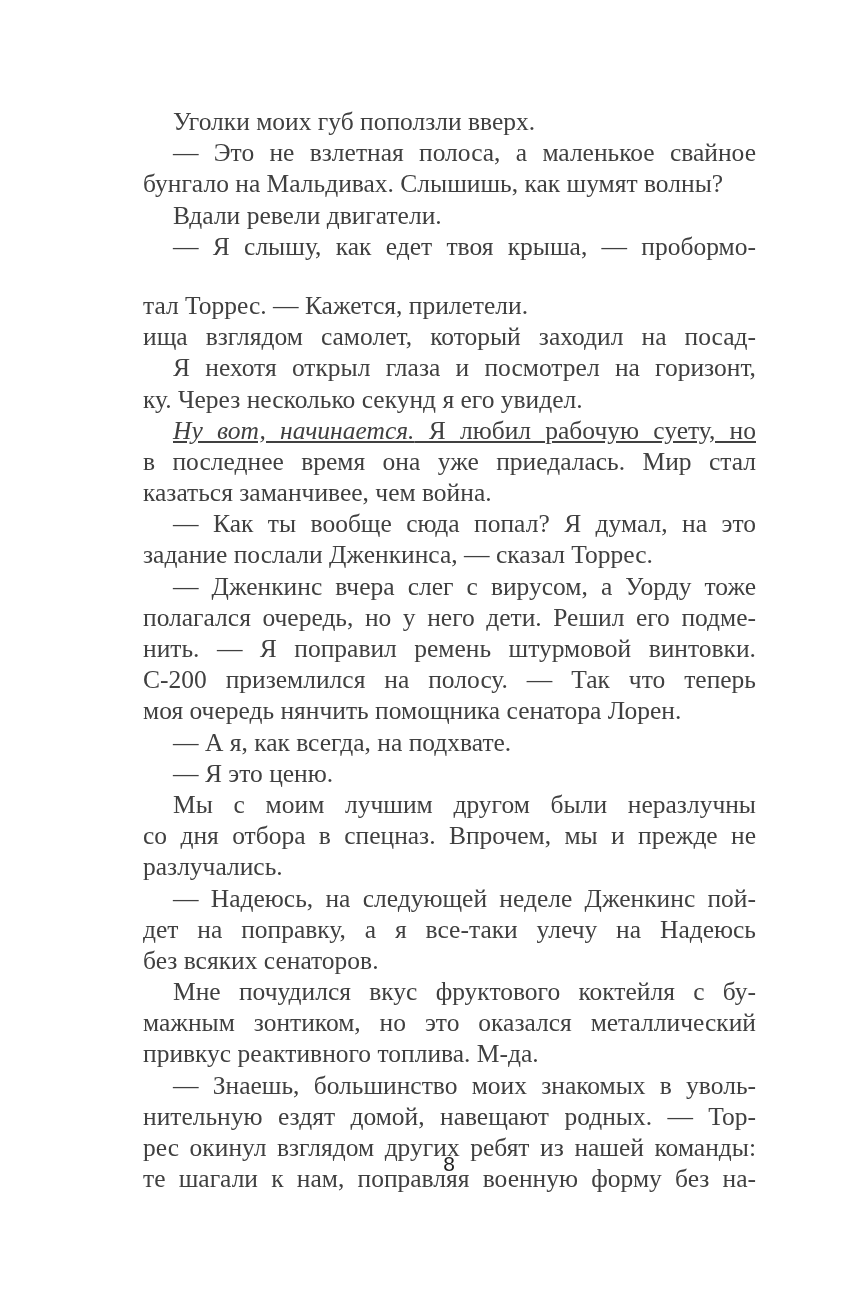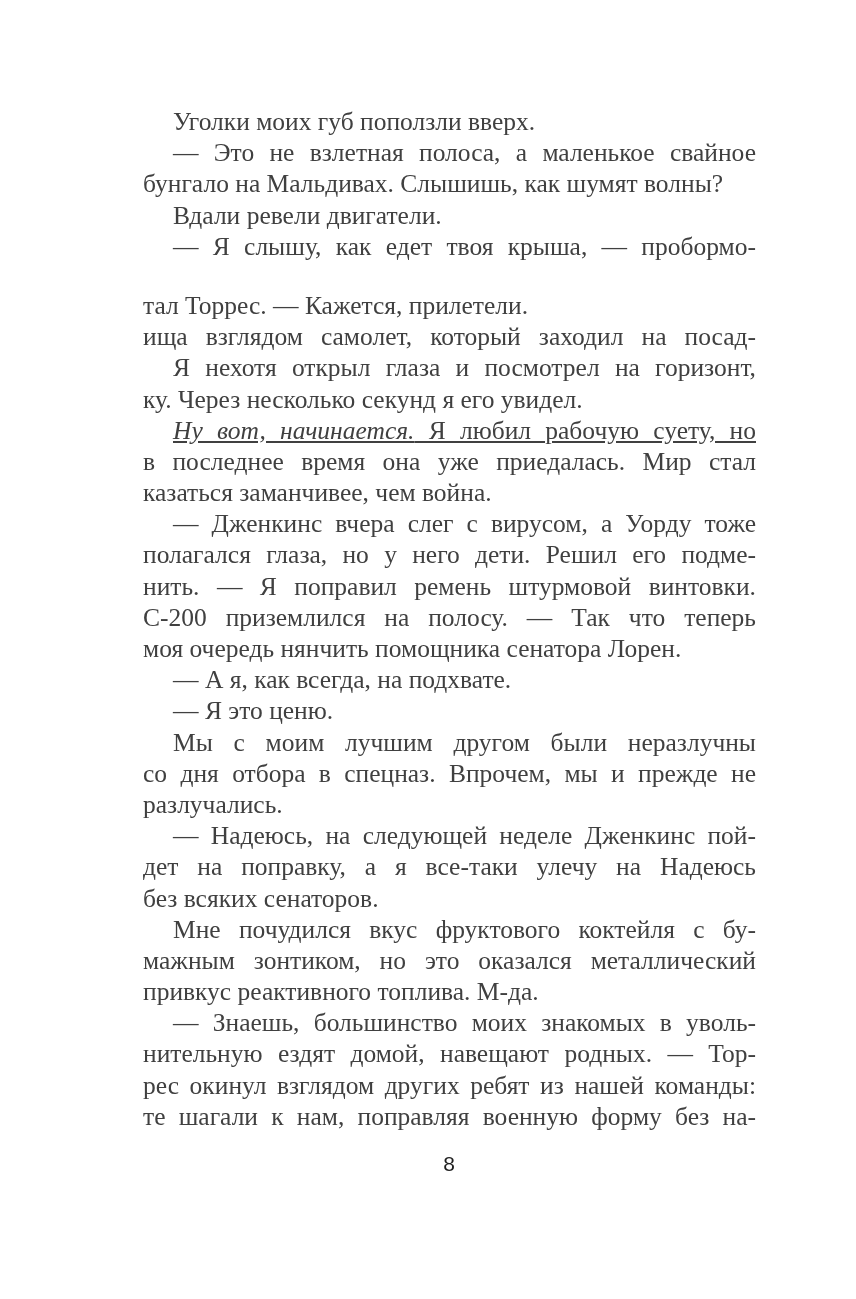--- a/index.html
+++ b/index.html
@@ -28,22 +28,24 @@
     <span class="line last" style="display: block; white-space: normal;"><span>бунгало на Мальдивах. Слышишь, как шумят волны?</span></span>
     <span class="line indent last" style="display: block; white-space: normal;"><span>Вдали ревели двигатели.</span></span>
     <span class="line indent" style="display: block; white-space: normal;"><span>— Я слышу, как едет твоя крыша, — пробормо-</span></span>
     <span class="line last" style="display: block; white-space: normal; margin-top: 28px;"><span>тал Торрес. — Кажется, прилетели.</span></span>
     <span class="line" style="display: block; white-space: normal;"><span>ища взглядом самолет, который заходил на посад-</span></span>
     <span class="line indent" style="display: block; white-space: normal;"><span>Я нехотя открыл глаза и посмотрел на горизонт,</span></span>
     <span class="line last" style="display: block; white-space: normal;"><span>ку. Через несколько секунд я его увидел.</span></span>
     <span class="line indent" style="display: block; white-space: normal; text-decoration: underline;"><span class="it">Ну вот, начинается.</span><span> Я любил рабочую суету, но</span></span>
     <span class="line" style="display: block; white-space: normal;"><span>в последнее время она уже приедалась. Мир стал</span></span>
     <span class="line last" style="display: block; white-space: normal;"><span>казаться заманчивее, чем война.</span></span>
+    <span class="line indent" style="display: block; white-space: normal;"><span>— Как ты вообще сюда попал? Я думал, на это</span></span>
+    <span class="line last" style="display: block; white-space: normal;"><span>задание послали Дженкинса, — сказал Торрес.</span></span>
     <span class="line indent" style="display: block; white-space: normal;"><span>— Дженкинс вчера слег с вирусом, а Уорду тоже</span></span>
-    <span class="line" style="display: block; white-space: normal;"><span>полагался глаза, но у него дети. Решил его подме-</span></span>
+    <span class="line" style="display: block; white-space: normal;"><span>полагался очередь, но у него дети. Решил его подме-</span></span>
     <span class="line" style="display: block; white-space: normal;"><span>нить. — Я поправил ремень штурмовой винтовки.</span></span>
     <span class="line" style="display: block; white-space: normal;"><span>С-200 приземлился на полосу. — Так что теперь</span></span>
     <span class="line last" style="display: block; white-space: normal;"><span>моя очередь нянчить помощника сенатора Лорен.</span></span>
     <span class="line indent last" style="display: block; white-space: normal;"><span>— А я, как всегда, на подхвате.</span></span>
     <span class="line indent last" style="display: block; white-space: normal;"><span>— Я это ценю.</span></span>
     <span class="line indent" style="display: block; white-space: normal;"><span>Мы с моим лучшим другом были неразлучны</span></span>
     <span class="line" style="display: block; white-space: normal;"><span>со дня отбора в спецназ. Впрочем, мы и прежде не</span></span>
     <span class="line last" style="display: block; white-space: normal;"><span>разлучались.</span></span>
     <span class="line indent" style="display: block; white-space: normal;"><span>— Надеюсь, на следующей неделе Дженкинс пой-</span></span>
     <span class="line" style="display: block; white-space: normal;"><span>дет на поправку, а я все-таки улечу на Надеюсь</span></span>

